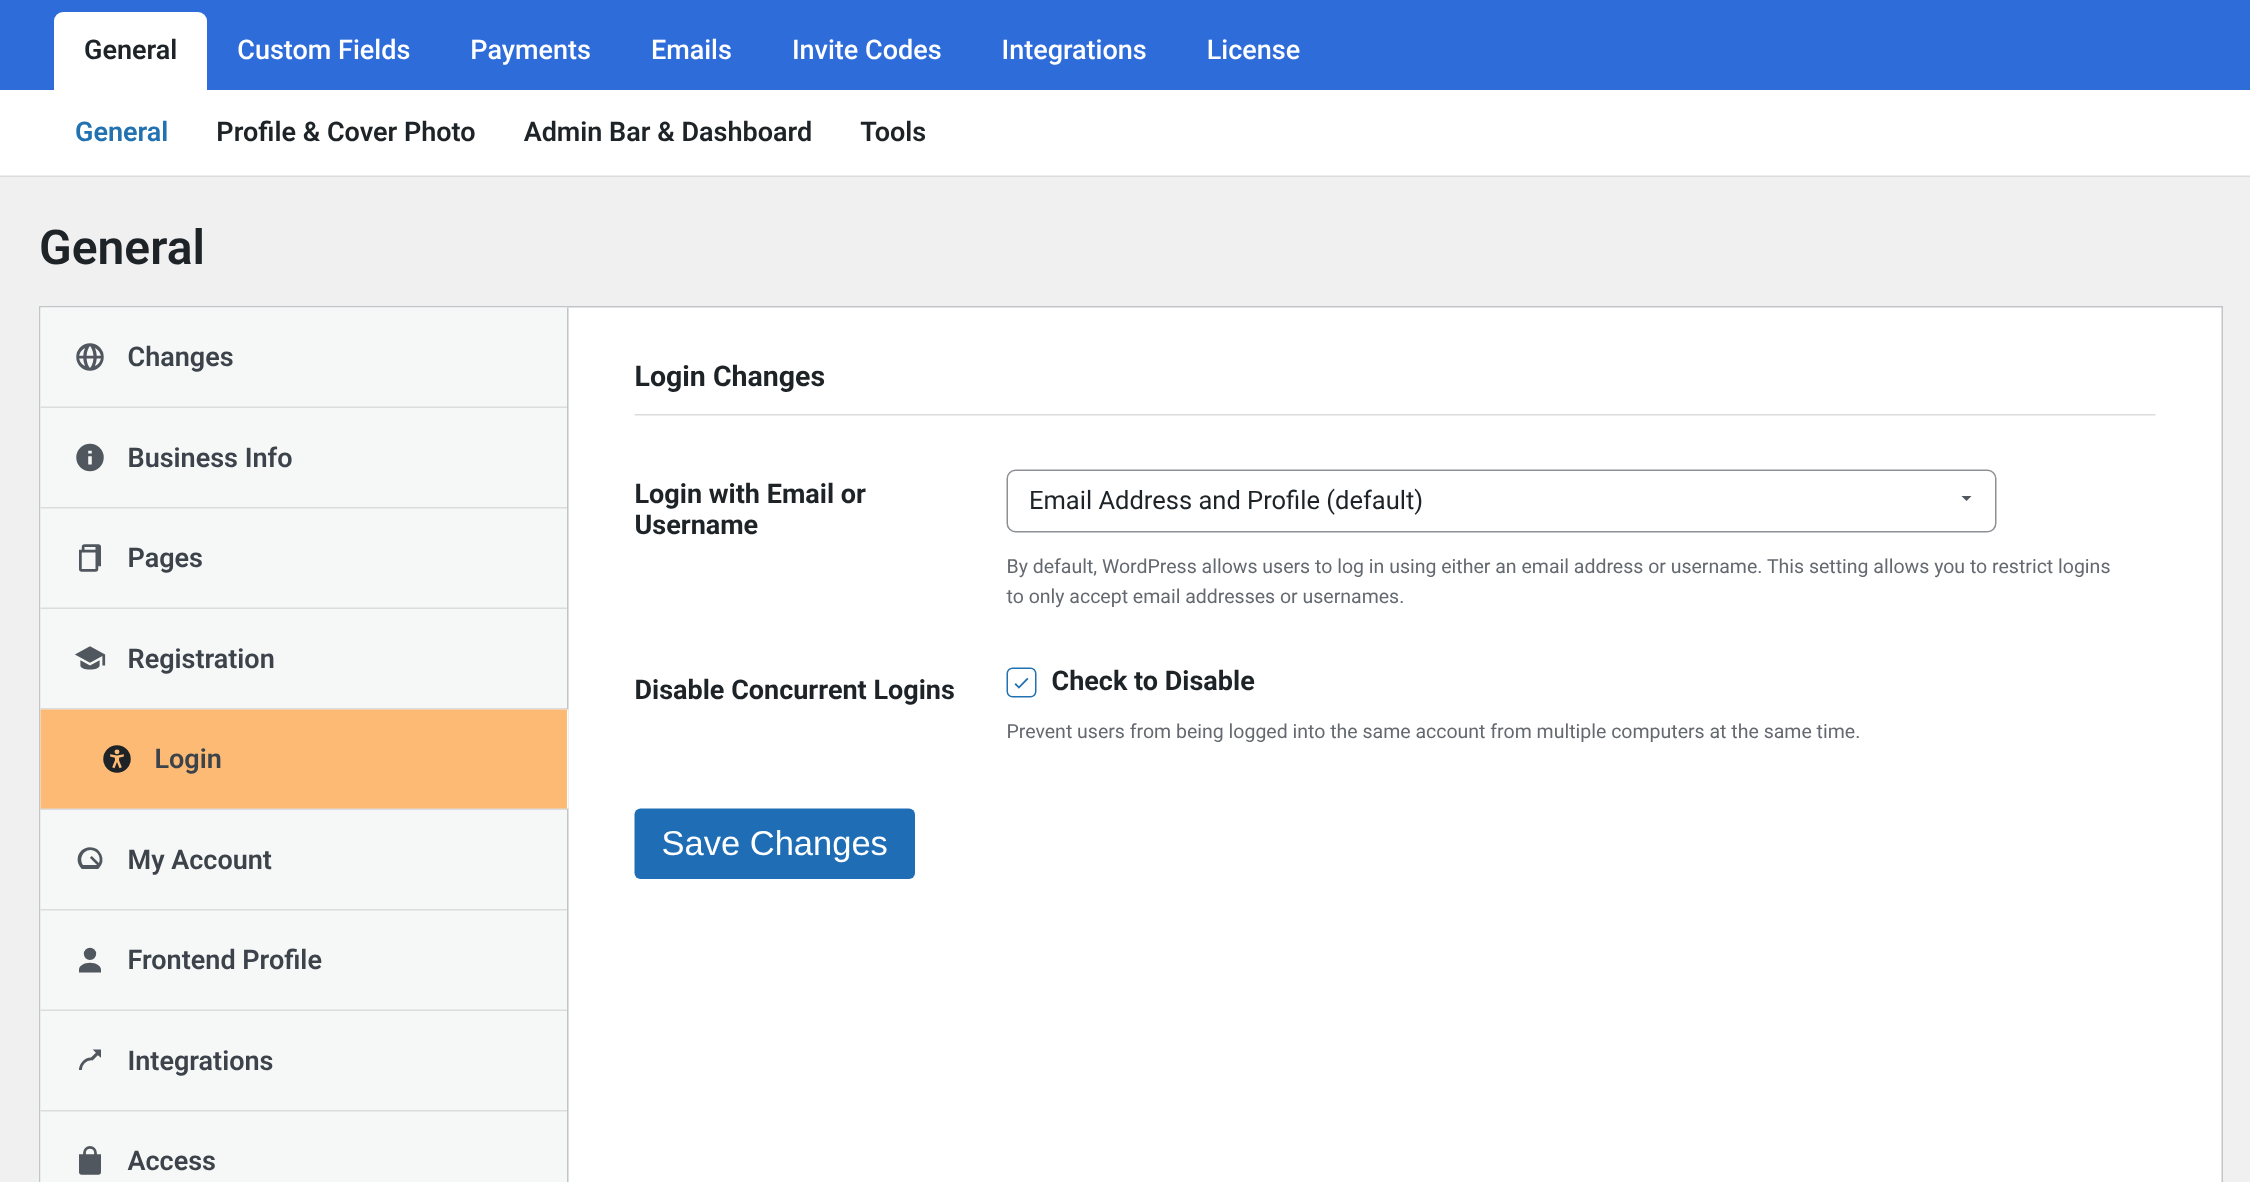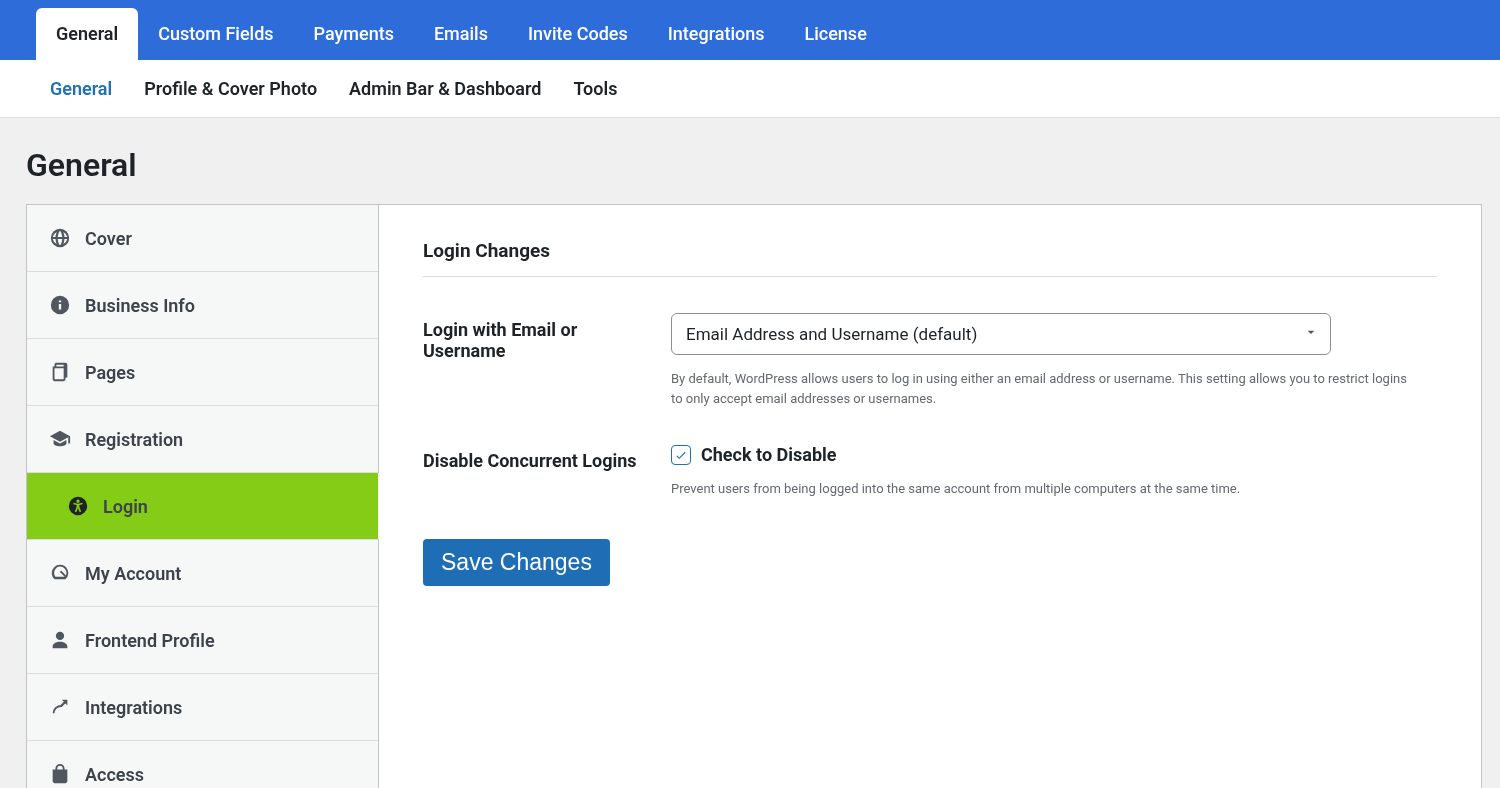--- a/index.html
+++ b/index.html
@@ -74,21 +74,21 @@
       align-items: center;
       padding: 22px 22px;
       gap: 14px;
       font-size: 18px;
       font-weight: 600;
       color: #3c434a;
       border-bottom: 1px solid #dcdcde;
       cursor: pointer;
     }
     .side-item.active {
-      background: #84cc16;
+      background: #fdba74;
       position: relative;
       padding-left: 40px;
     }
     .side-item.active::after{
       content:"";
       position:absolute;
       right:-1px; top:0; bottom:0;
       width:1px; background:#fff;
     }
     .side-icon {
@@ -216,21 +216,21 @@
 
 <h1 class="page-title">General</h1>
 
 <div class="panel">
 
   <div class="sidebar">
     <div class="side-item">
       <svg class="side-icon" viewBox="0 0 24 24">
           <path d="M12 2a10 10 0 100 20 10 10 0 000-20zm7.9 9h-3a16 16 0 00-1.3-5.6A8 8 0 0119.9 11zM12 4c1.1 1.2 2.2 3.5 2.5 7h-5C9.8 7.5 10.9 5.2 12 4zM8.4 5.4A16 16 0 007.1 11h-3a8 8 0 014.3-5.6zM4.1 13h3a16 16 0 001.3 5.6A8 8 0 014.1 13zM12 20c-1.1-1.2-2.2-3.5-2.5-7h5c-.3 3.5-1.4 5.8-2.5 7zm3.6-1.4A16 16 0 0016.9 13h3a8 8 0 01-4.3 5.6z"></path>
         </svg>
-      <span>Cover</span>
+      <span>Changes</span>
     </div>
     <div class="side-item">
       <svg class="side-icon" viewBox="0 0 24 24">
           <path d="M12 2a10 10 0 100 20 10 10 0 000-20zm1.3 15h-2.6v-6h2.6v6zm0-8h-2.6V7h2.6v2z"></path>
         </svg>
       <span>Business Info</span>
     </div>
     <div class="side-item">
       <svg class="side-icon" viewBox="0 0 24 24">
           <path d="M16 2H8a2 2 0 00-2 2v2H4v14a2 2 0 002 2h10a2 2 0 002-2v-2h2V4a2 2 0 00-2-2zm0 18H6V8h10v12zm2-4h-2V6H8V4h8v12z"></path>
@@ -275,21 +275,21 @@
     </div>
   </div>
 
   <div class="content">
     <div class="section-title">Login Changes</div>
 
     <div class="field-row">
       <div class="field-label">Login with Email or Username</div>
       <div class="field-body">
         <div class="select-wrap">
-          <div class="select">Email Address and Username (default)</div>
+          <div class="select">Email Address and Profile (default)</div>
           <span class="chev">
             <svg viewBox="0 0 24 24">
                 <path d="M7 10l5 5 5-5z"></path>
               </svg>
           </span>
         </div>
         <div class="desc">By default, WordPress allows users to log in using either an email address or username. This setting allows you to restrict logins to only accept email addresses or usernames.</div>
       </div>
     </div>
 

